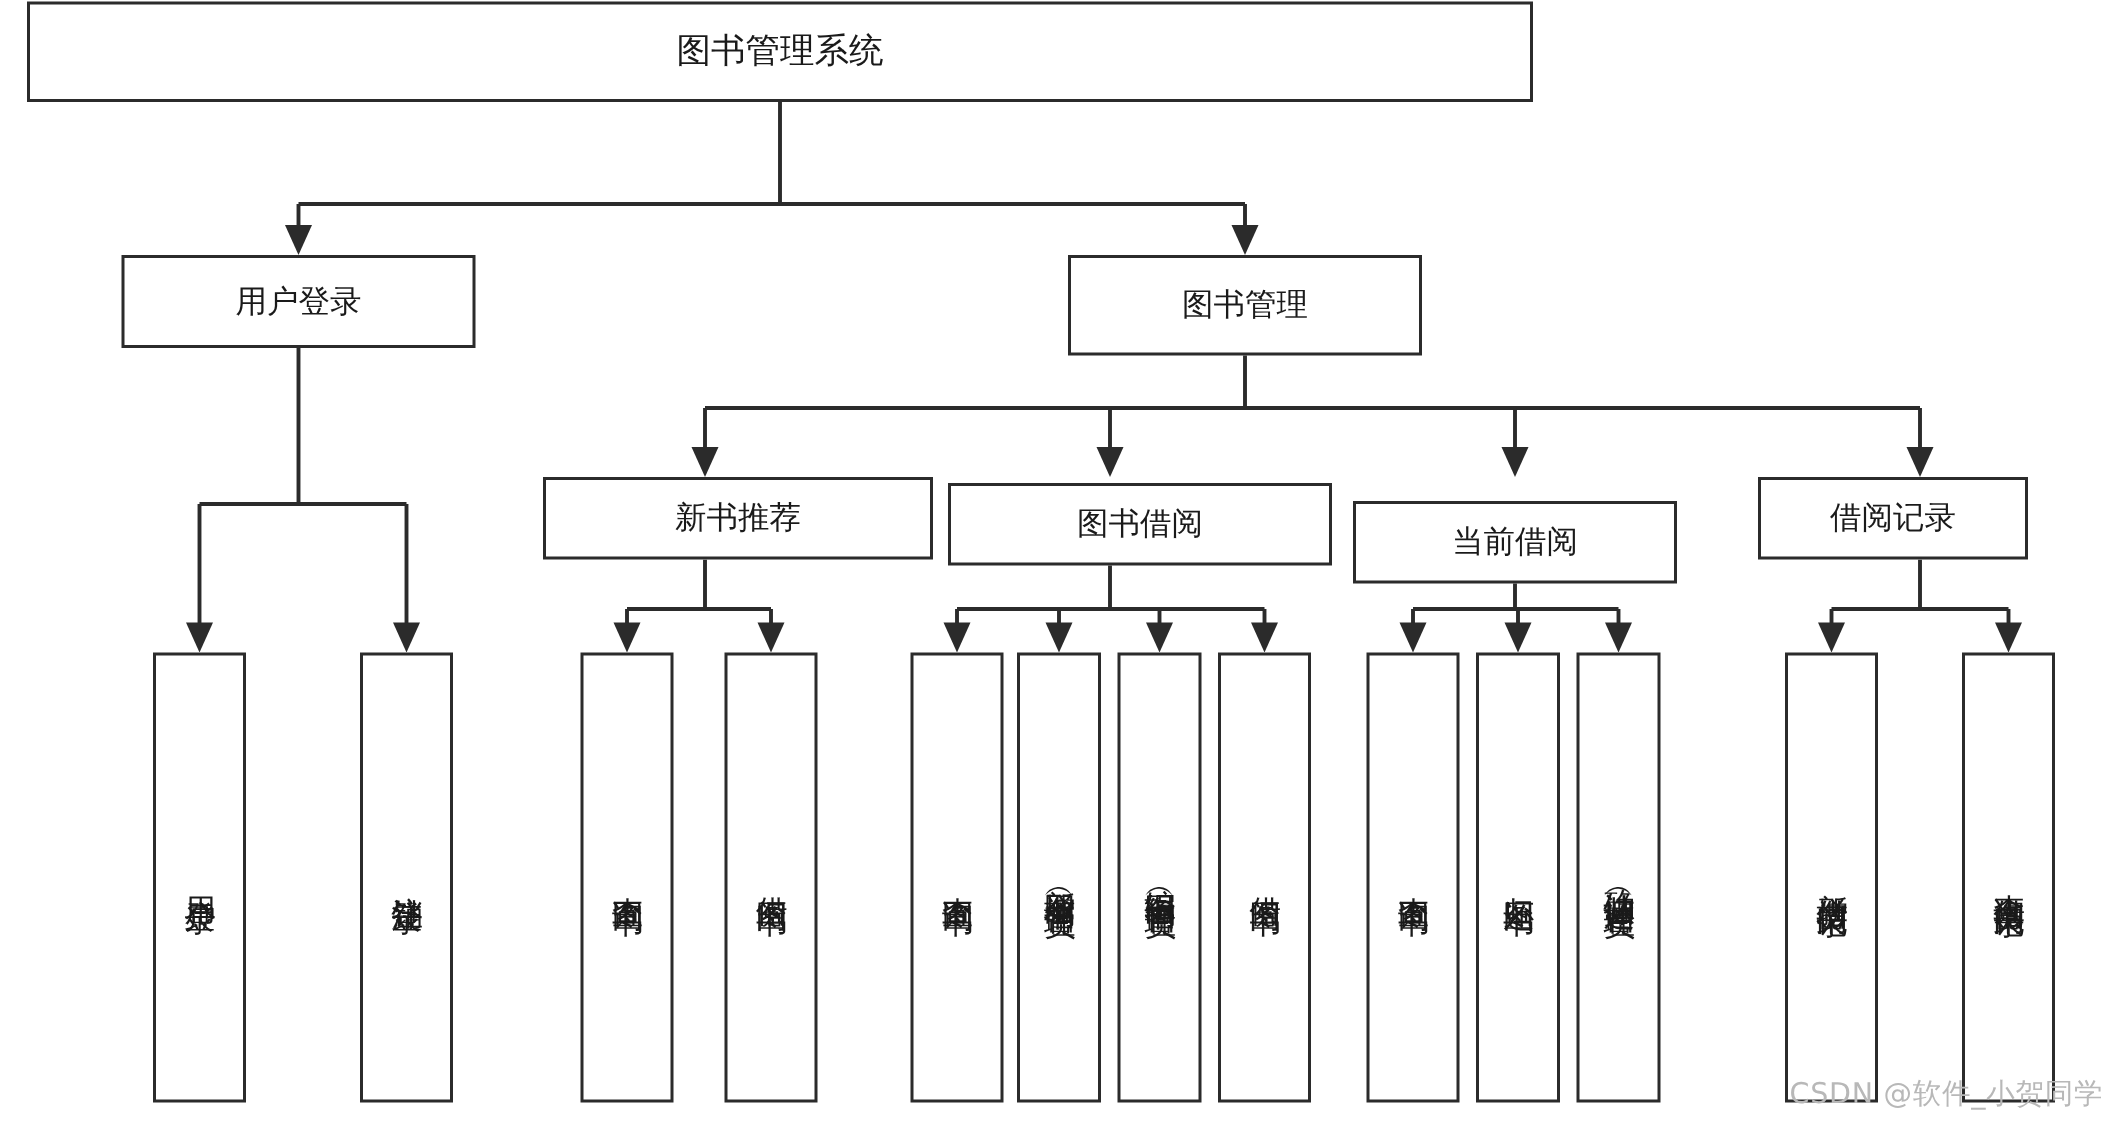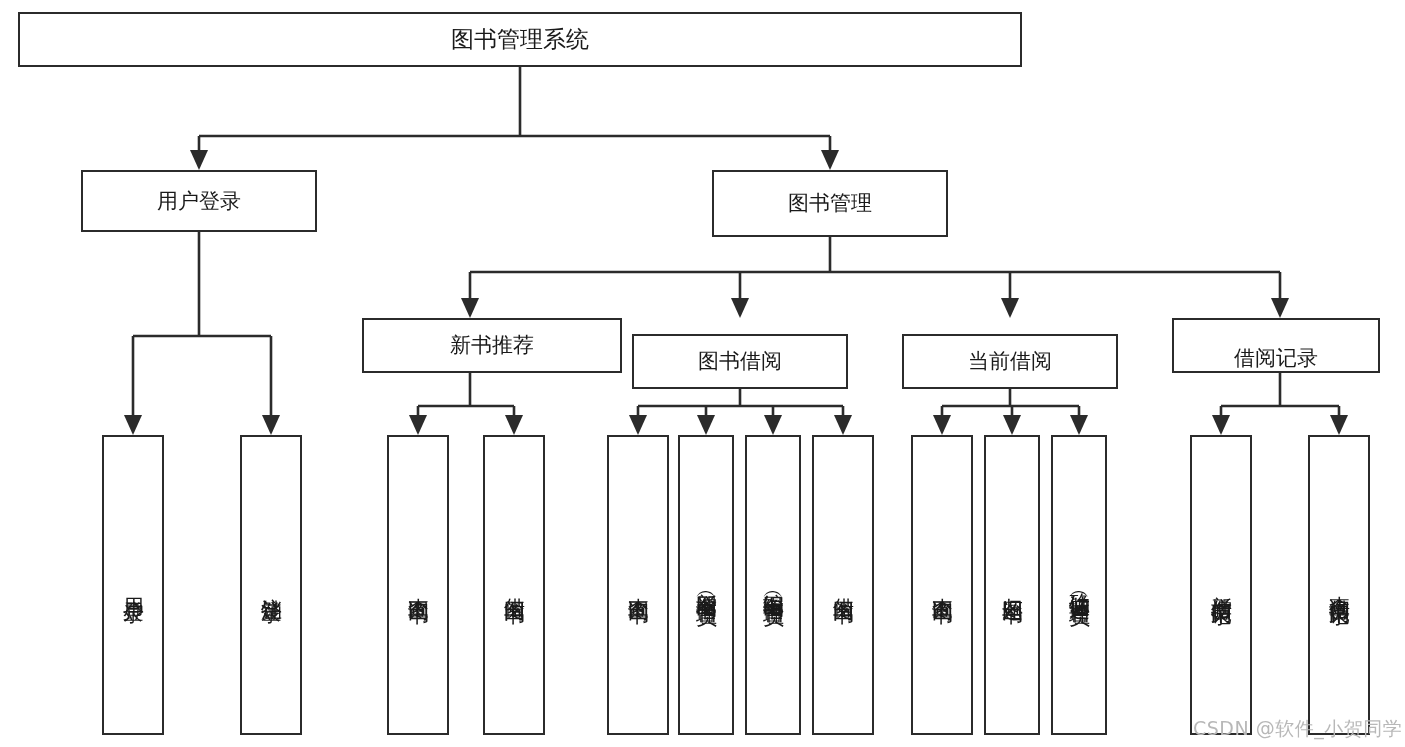--- a/index.html
+++ b/index.html
@@ -135,41 +135,41 @@
       <line x1="1079" y1="406" x2="1079" y2="417"></line>
       <polygon class="arrowhead" points="1070,415 1088,415 1079,435"></polygon>
       <line x1="1280" y1="373" x2="1280" y2="406"></line>
       <line x1="1221" y1="406" x2="1339" y2="406"></line>
       <line x1="1221" y1="406" x2="1221" y2="417"></line>
       <polygon class="arrowhead" points="1212,415 1230,415 1221,435"></polygon>
       <line x1="1339" y1="406" x2="1339" y2="417"></line>
       <polygon class="arrowhead" points="1330,415 1348,415 1339,435"></polygon>
     </svg>
 
-  <div class="node root" style="left: 18px; top: 12px; width: 1004px; height: 55px; text-align: right;">
+  <div class="node root" style="left: 18px; top: 1px; width: 1004px; height: 67px; text-align: right;">
     <span class="txt">图书管理系统</span>
   </div>
 
   <div class="node level2" style="left: 81px; top: 170px; width: 236px; height: 62px;">
     <span class="txt">用户登录</span>
   </div>
   <div class="node level2" style="left: 712px; top: 170px; width: 236px; height: 67px;">
     <span class="txt">图书管理</span>
   </div>
 
   <div class="node level3" style="left: 362px; top: 318px; width: 260px; height: 55px;">
     <span class="txt">新书推荐</span>
   </div>
-  <div class="node level3" style="left: 632px; top: 334px; width: 216px; height: 55px;">
+  <div class="node level3" style="left: 632px; top: 322px; width: 256px; height: 55px;">
     <span class="txt">图书借阅</span>
   </div>
   <div class="node level3" style="left: 902px; top: 318px; width: 216px; height: 55px; margin-top: 16px;">
     <span class="txt">当前借阅</span>
   </div>
-  <div class="node level3" style="left: 1172px; top: 318px; width: 208px; height: 55px; align-items: flex-end;">
+  <div class="node level3" style="left: 1172px; top: 318px; width: 180px; height: 55px;">
     <span class="txt">借阅记录</span>
   </div>
 
   <div id="leaf-host">
       <div class="node leaf" style="left: 102px; top: 435px; width: 62px; height: 300px;">
         <span class="txt">用户登录</span>
       </div>
       <div class="node leaf" style="left: 240px; top: 435px; width: 62px; height: 300px;">
         <span class="txt">注销登录</span>
       </div>

